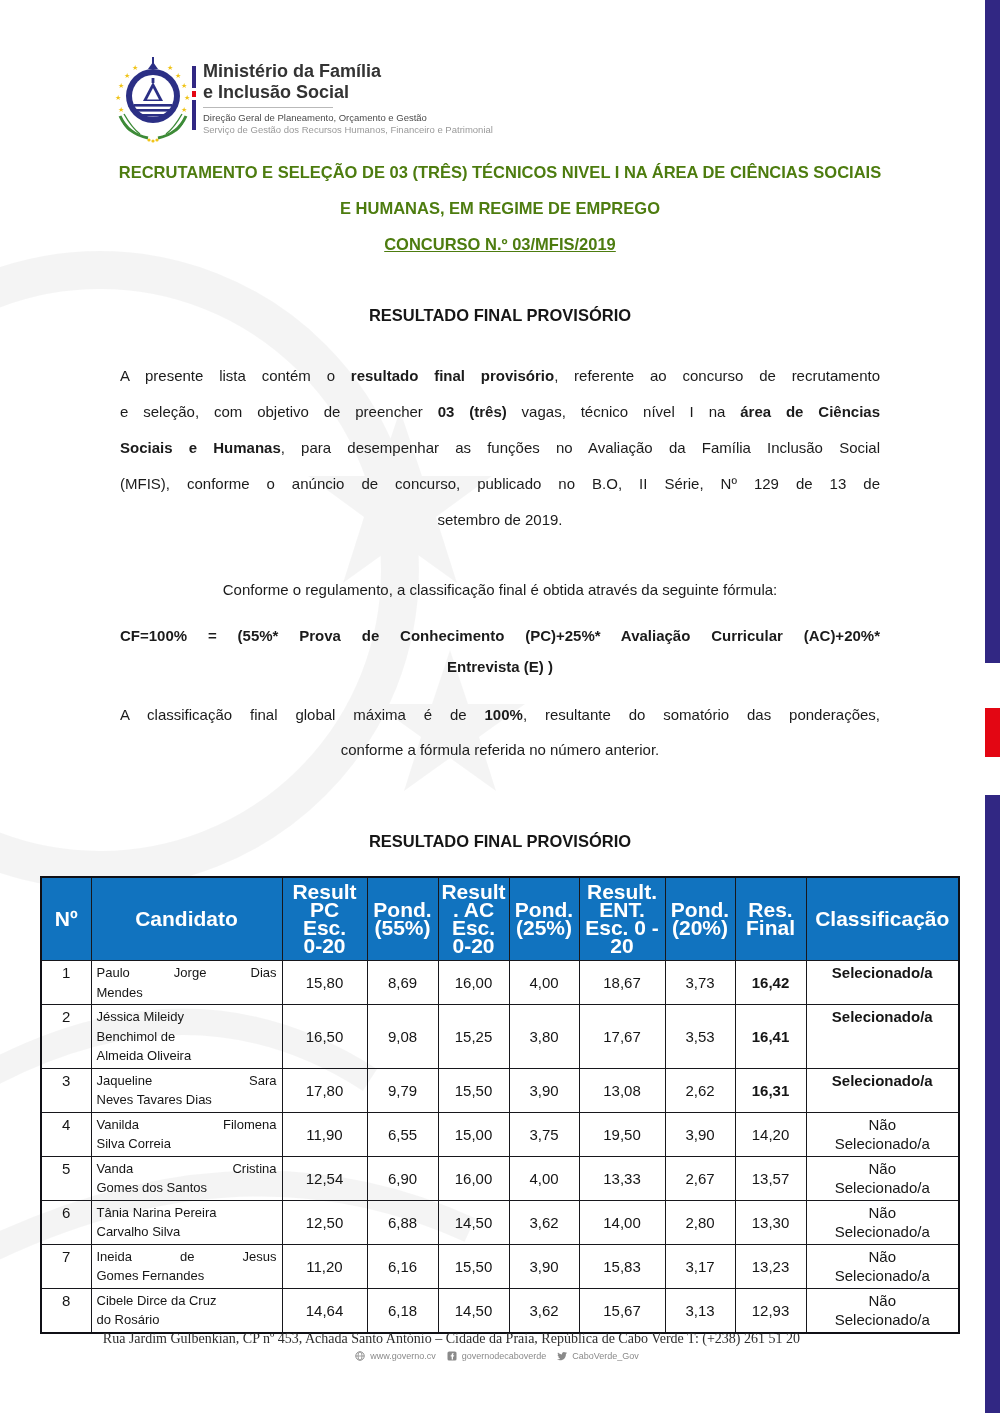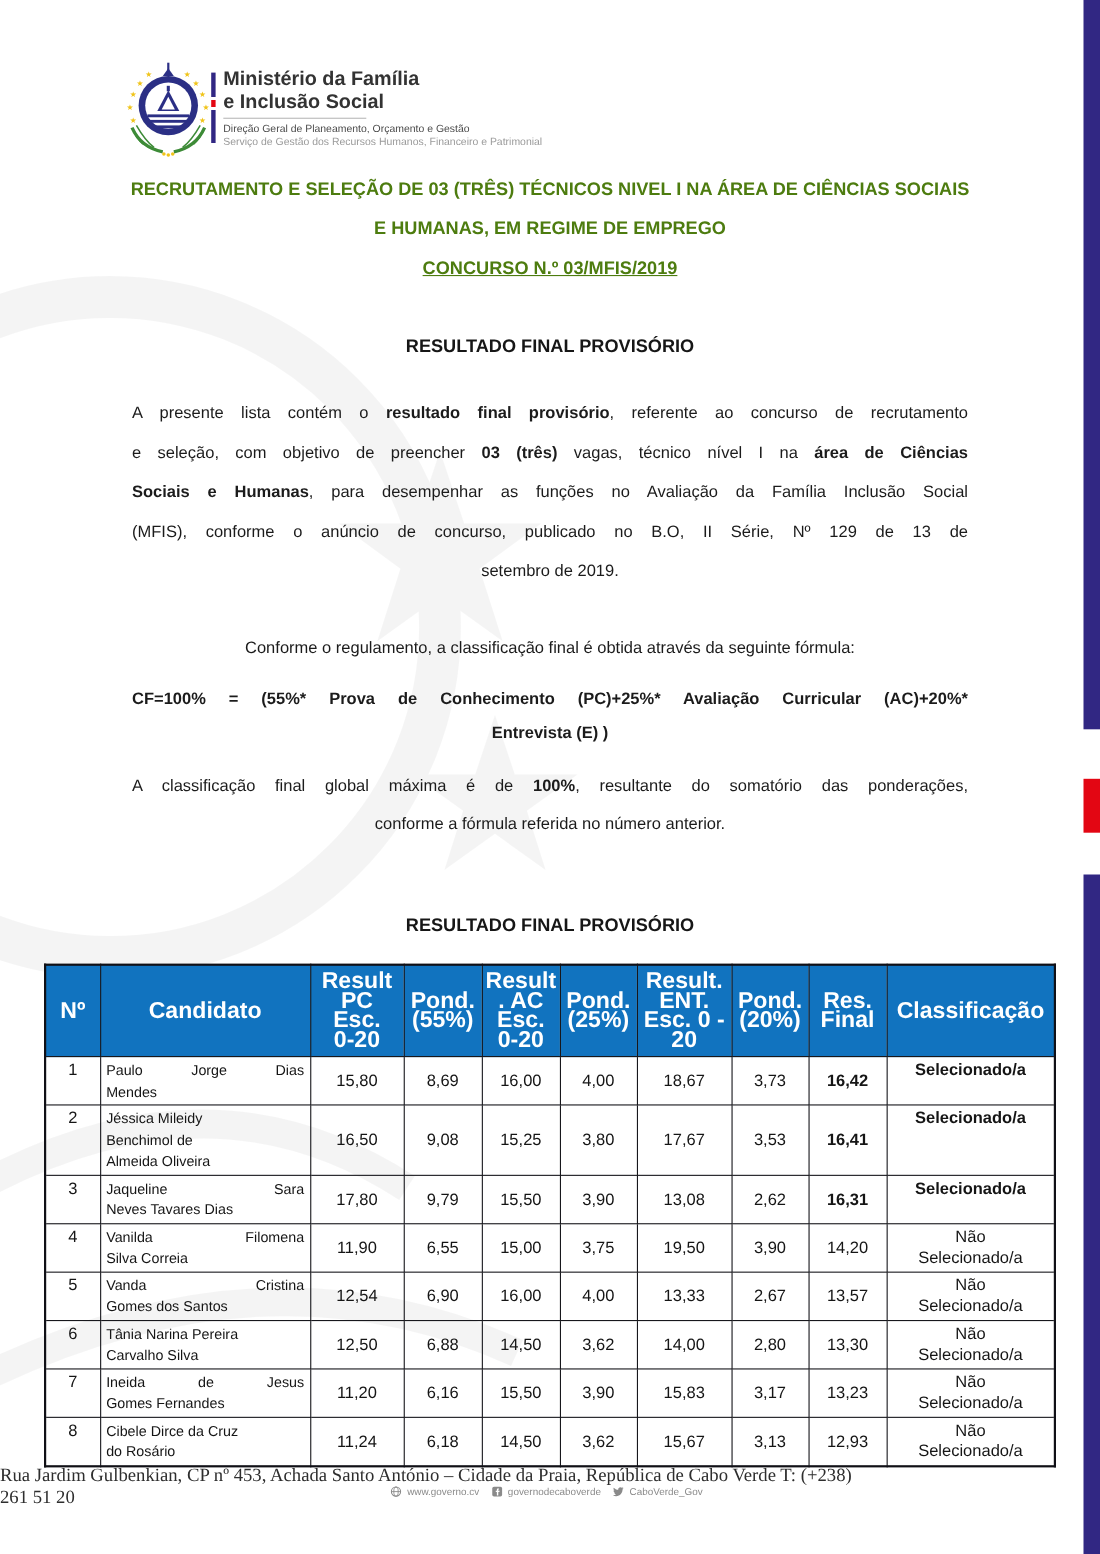--- a/index.html
+++ b/index.html
@@ -50,22 +50,22 @@
      line-height:18px;white-space:pre-line;text-align:center;vertical-align:middle;padding:5px 1px;}
   td{font-size:15px;color:#151515;}
   .c-num{text-align:center;vertical-align:top;padding-top:3px;}
   .c-name{vertical-align:top;padding:2px 5px;font-size:13px;line-height:19.5px;}
   .nline.spread{text-align:justify;text-align-last:justify;}
   .c-val{text-align:center;vertical-align:middle;padding:2px 1px;}
   .c-val.b{font-weight:bold;}
   .c-class{text-align:center;white-space:pre-line;line-height:19.5px;vertical-align:middle;padding:2px 2px;}
   .c-class.sel{font-weight:bold;vertical-align:top;}
   
-  .footer-address{position:absolute;left:0;top:1331px;width:800px;text-align:left;
-     font-family:"Liberation Serif",serif;font-size:17px;color:#2e2e2e;}
+  .footer-address{position:absolute;left:0;top:1331px;width:800px;text-align:right;
+     font-family:"Liberation Serif",serif;font-size:14px;color:#2e2e2e;}
   .footer-social{position:absolute;left:0;top:1351px;width:1000px;display:flex;
      justify-content:center;align-items:center;gap:5px;font-size:9px;color:#8a8a8a;}
   .footer-social .ico{display:inline-block;width:10px;height:10px;}
   .footer-social span.lbl{margin-right:6px;}
 </style>
 </head>
 <body>
 
 <div class="page">
 
@@ -306,21 +306,21 @@
           <td class="c-val">13,23</td>
           <td class="c-class">Não
 Selecionado/a</td>
         </tr>
         <tr>
           <td class="c-num">8</td>
           <td class="c-name">
             <div class="nline">Cibele Dirce da Cruz</div>
             <div class="nline">do Rosário</div>
           </td>
-          <td class="c-val">11,24</td>
+          <td class="c-val">14,64</td>
           <td class="c-val">6,18</td>
           <td class="c-val">14,50</td>
           <td class="c-val">3,62</td>
           <td class="c-val">15,67</td>
           <td class="c-val">3,13</td>
           <td class="c-val">12,93</td>
           <td class="c-class">Não
 Selecionado/a</td>
         </tr>
       </tbody>

